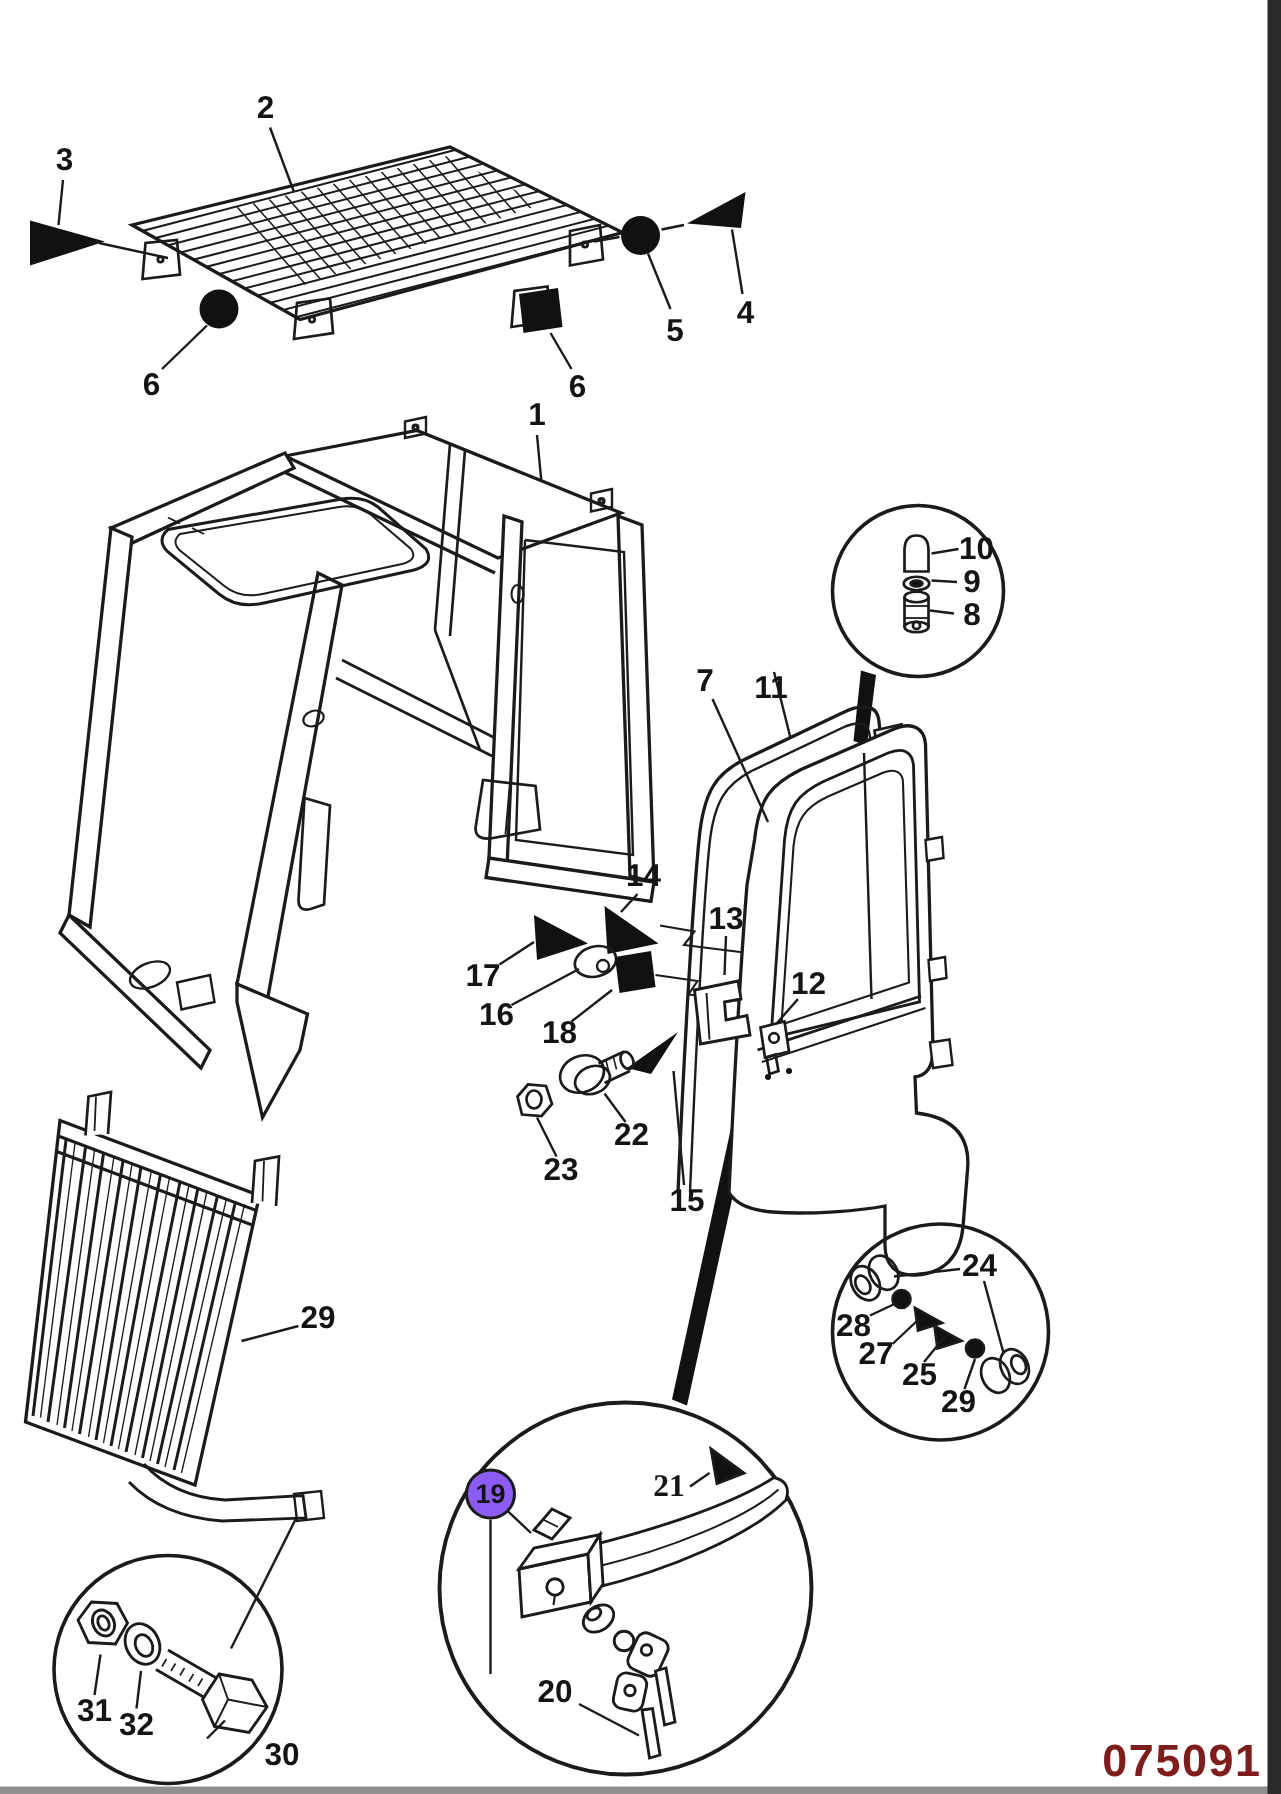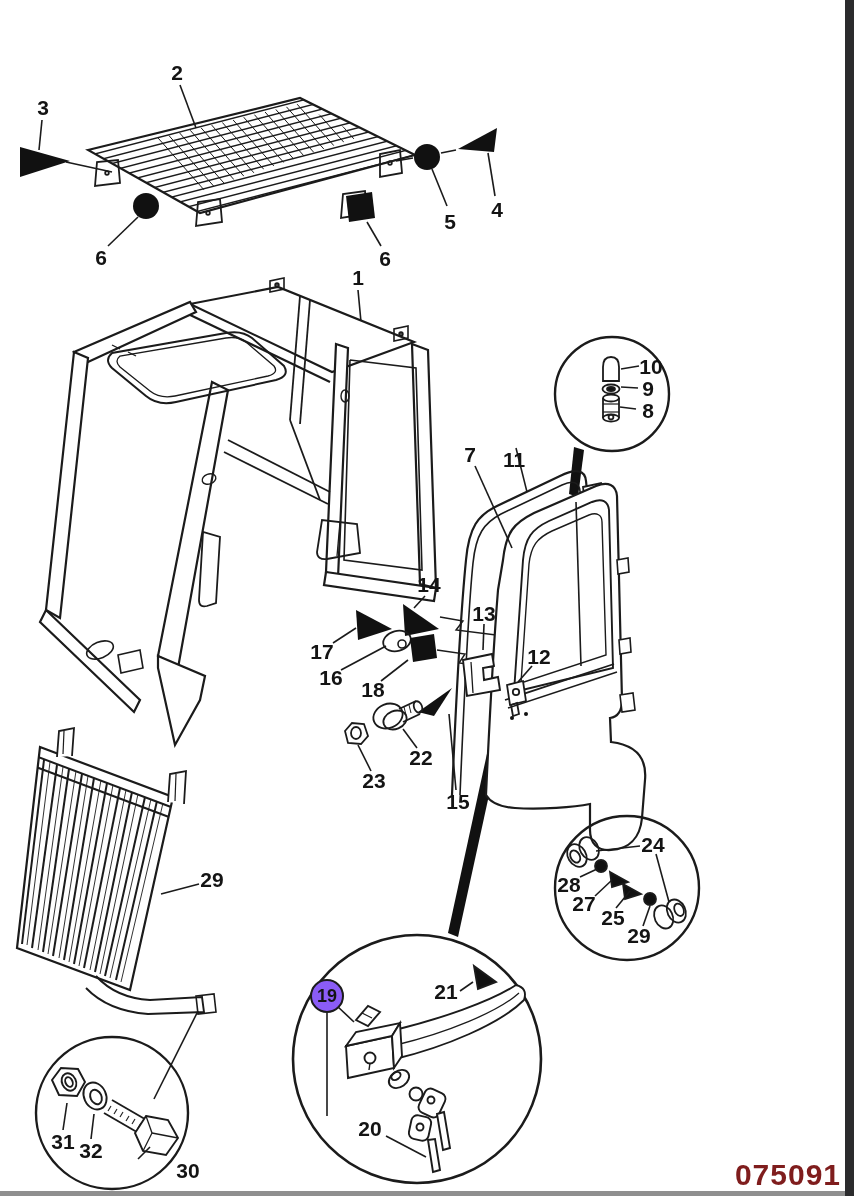--- a/index.html
+++ b/index.html
@@ -391,21 +391,21 @@
       <span class="callout" style="left: 514px; top: 459px;">11</span>
       <span class="callout" style="left: 539px; top: 656px;">12</span>
       <span class="callout" style="left: 484px; top: 613px;">13</span>
       <span class="callout" style="left: 429px; top: 584px;">14</span>
       <span class="callout" style="left: 458px; top: 801px;">15</span>
       <span class="callout" style="left: 331px; top: 677px;">16</span>
       <span class="callout" style="left: 322px; top: 651px;">17</span>
       <span class="callout" style="left: 373px; top: 689px;">18</span>
       <span class="callout circled" style="left: 327px; top: 996px;">19</span>
       <span class="callout" style="left: 370px; top: 1128px;">20</span>
-      <span class="callout" style="left: 446px; top: 991px;">21</span>
+      <span class="callout" style="left: 446px; top: 991px; font-family: Liberation Serif, serif;">21</span>
       <span class="callout" style="left: 421px; top: 757px;">22</span>
       <span class="callout" style="left: 374px; top: 780px;">23</span>
       <span class="callout" style="left: 653px; top: 844px;">24</span>
       <span class="callout" style="left: 613px; top: 917px;">25</span>
       <span class="callout" style="left: 639px; top: 935px;">29</span>
       <span class="callout" style="left: 584px; top: 903px;">27</span>
       <span class="callout" style="left: 569px; top: 884px;">28</span>
       <span class="callout" style="left: 212px; top: 879px;">29</span>
       <span class="callout" style="left: 142px; top: 1170px; margin-left: 46px;">30</span>
       <span class="callout" style="left: 63px; top: 1141px;">31</span>

